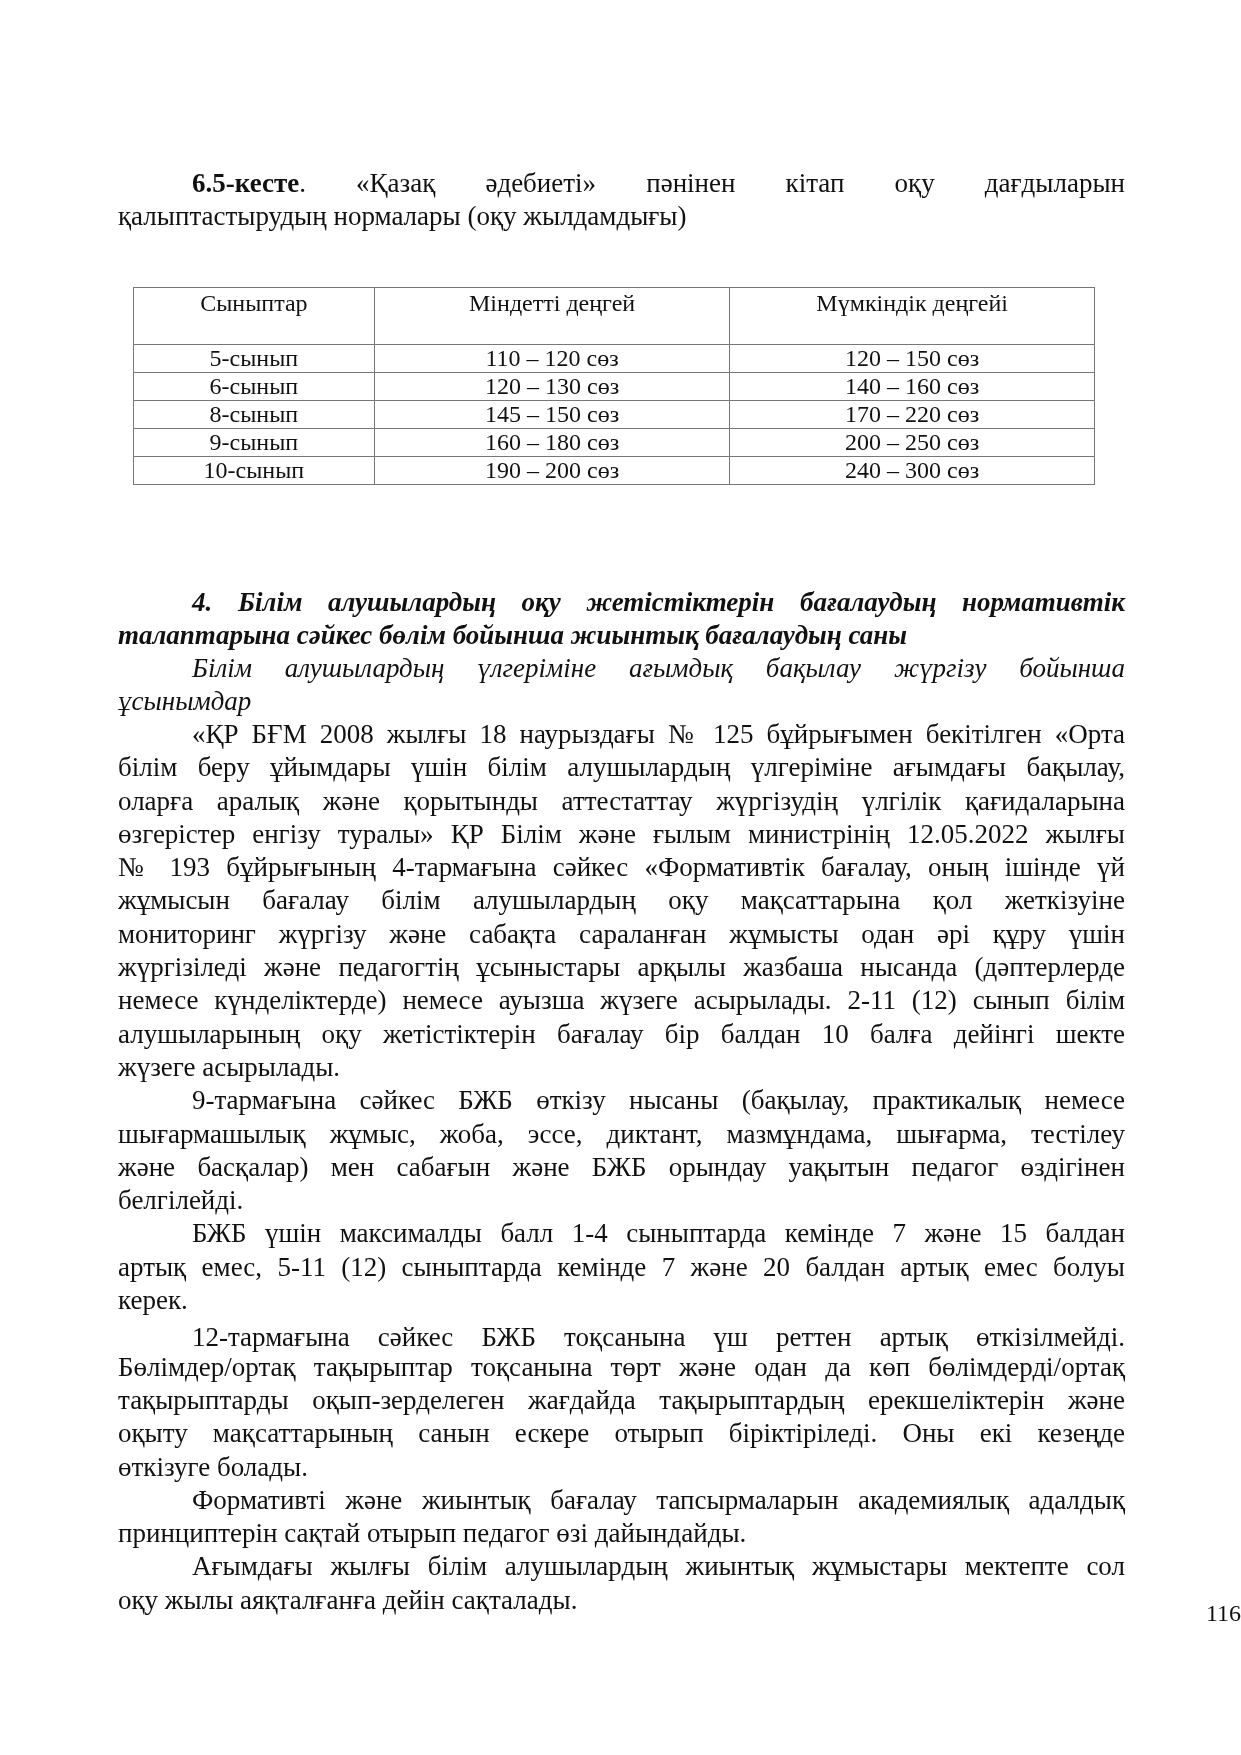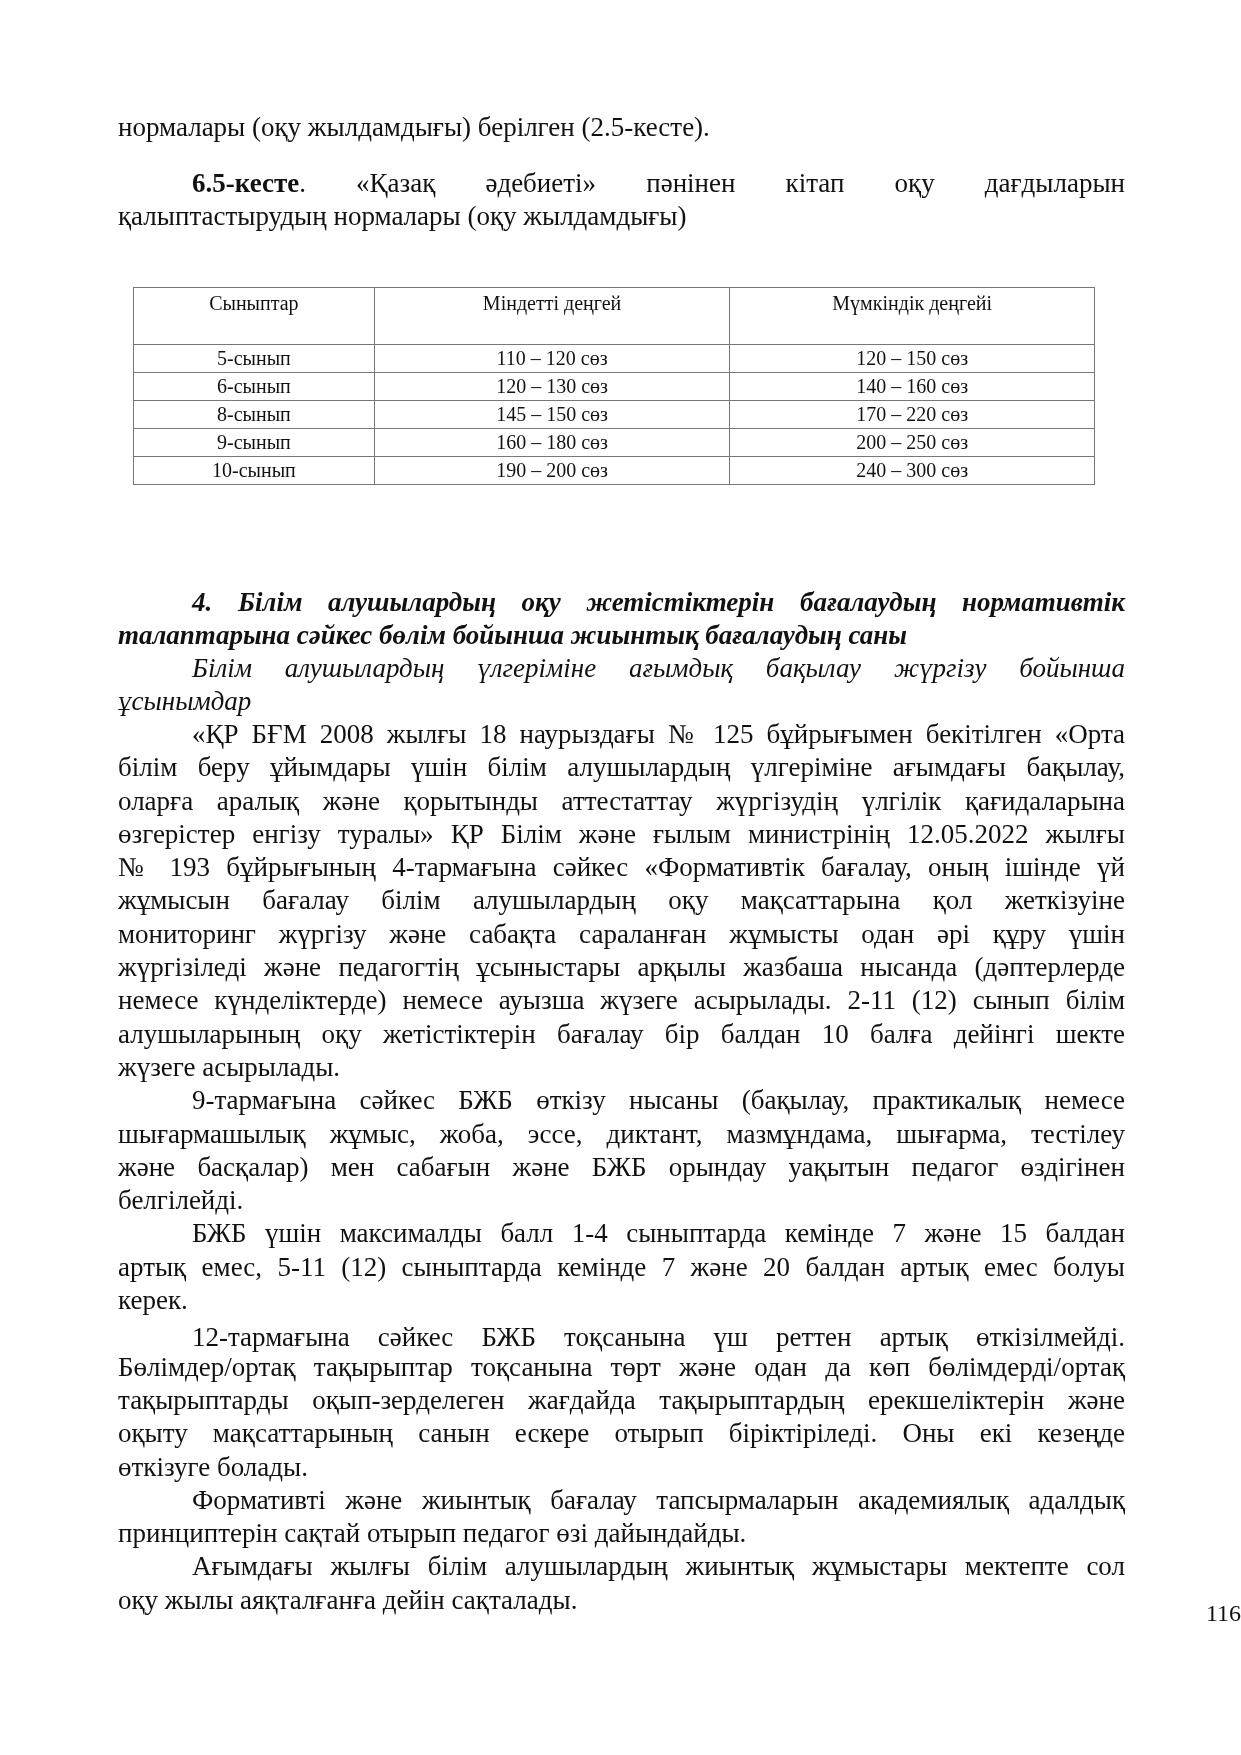--- a/index.html
+++ b/index.html
@@ -14,42 +14,41 @@
       transform-origin: left top;
     }
     .just { text-align: justify; text-align-last: justify; }
     .indent { padding-left: 74px; box-sizing: border-box; }
     .bold { font-weight: bold; }
     .italic { font-style: italic; }
     .bolditalic { font-weight: bold; font-style: italic; }
 
     table.norms {
       position: absolute; left: 133px; top: 287px; width: 962px;
-      border-collapse: collapse; font-size: 20px;
+      border-collapse: collapse; font-size: 24px;
     }
     table.norms td, table.norms th {
       border: 1.5px solid #777; font-weight: normal; text-align: center;
       padding: 0; line-height: 27px;
     }
     table.norms th { height: 54px; vertical-align: top; padding-top: 2px; }
     table.norms td { height: 26px; }
     table.norms col.c1 { width: 241px; }
     table.norms col.c2 { width: 356px; }
     table.norms col.c3 { width: 365px; }
     .pagenum {
       position: absolute; left: 0; width: 1241px; top: 1600px;
       text-align: right; font-size: 24px;
     }
   </style>
 </head>
 <body>
 
 <div class="page">
 
-  <div class="line" style="top:110px;">нормалары (оқу жылдамдығы) берілген (2.5-кесте).</div>
 
   <div class="line just indent" style="top:166px;">
     <span class="bold">6.5-кесте</span><span>. «Қазақ әдебиеті» пәнінен кітап оқу дағдыларын</span>
   </div>
   <div class="line" style="top:199px;">қалыптастырудың нормалары (оқу жылдамдығы)</div>
 
   <table class="norms">
     <colgroup>
         <col class="c1">
         <col class="c2">

